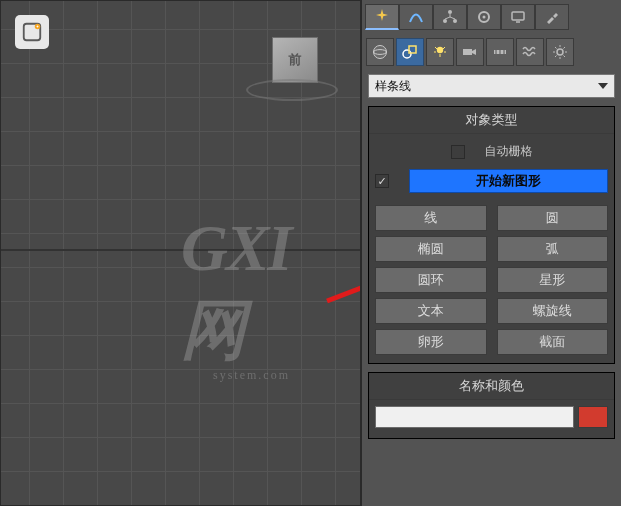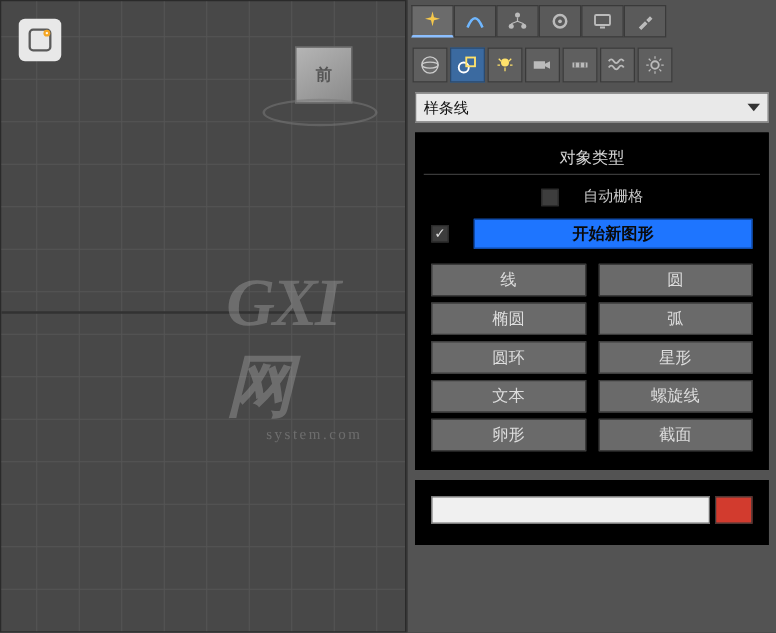--- a/index.html
+++ b/index.html
@@ -72,25 +72,25 @@
       justify-content: center;
     }
     .corner-tool svg { width: 22px; height: 22px; }
     .watermark {
       position: absolute;
       top: 210px; left: 180px;
       color: rgba(180,180,180,.35);
       font-family: Georgia, serif;
       pointer-events: none;
     }
-    .watermark .big { font-size: 54px; font-style: italic; font-weight: bold; letter-spacing: -2px; }
+    .watermark .big { font-size: 65px; font-style: italic; font-weight: bold; letter-spacing: -2px; }
     .watermark .small { font-size: 12px; letter-spacing: 2px; margin-top: -6px; margin-left: 32px; }
 
     .panel {
-      width: 296px;
+      width: 260px;
       background: #535353;
       border-left: 1px solid #2a2a2a;
       padding: 2px 2px 2px 2px;
       display: flex;
       flex-direction: column;
       gap: 4px;
     }
     .tabrow {
       display: flex;
       gap: 0;
@@ -135,22 +135,22 @@
     }
     .dropdown .chev {
       width: 0; height: 0;
       border-left: 5px solid transparent;
       border-right: 5px solid transparent;
       border-top: 6px solid #333;
     }
 
     .rollout {
       margin: 2px 4px;
-      border: 7px solid #000000;
-      background: #000000;
+      border: 1px solid #000000;
+      background: #404040;
     }
     .rollout-head {
       text-align: center;
       padding: 4px 0;
       color: #d6d6d6;
       border-bottom: 1px solid #3a3a3a;
       cursor: pointer;
       font-size: 13px;
     }
     .rollout-body {
@@ -369,18 +369,19 @@
         <div class="btn">星形</div>
         <div class="btn">文本</div>
         <div class="btn">螺旋线</div>
         <div class="btn">卵形</div>
         <div class="btn">截面</div>
       </div>
     </div>
   </div>
 
   <div class="rollout">
+    <div class="rollout-head">名称和颜色</div>
     <div class="swatch-row">
       <input class="name-field" value="" style="">
       <div class="color-swatch"></div>
     </div>
   </div>
 </div>
 
 </body></html>

